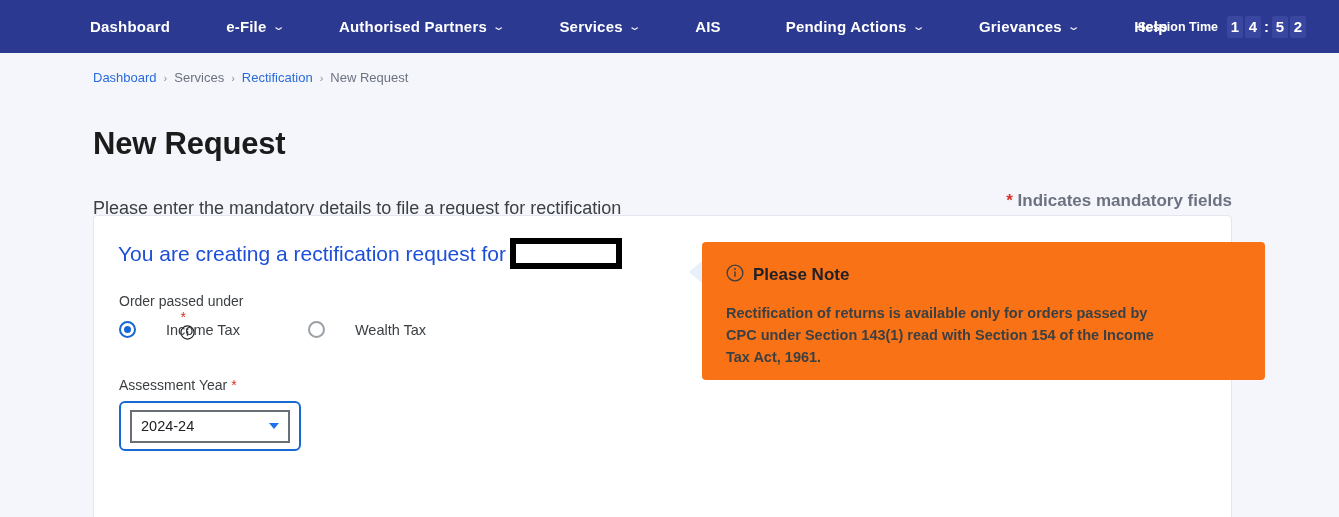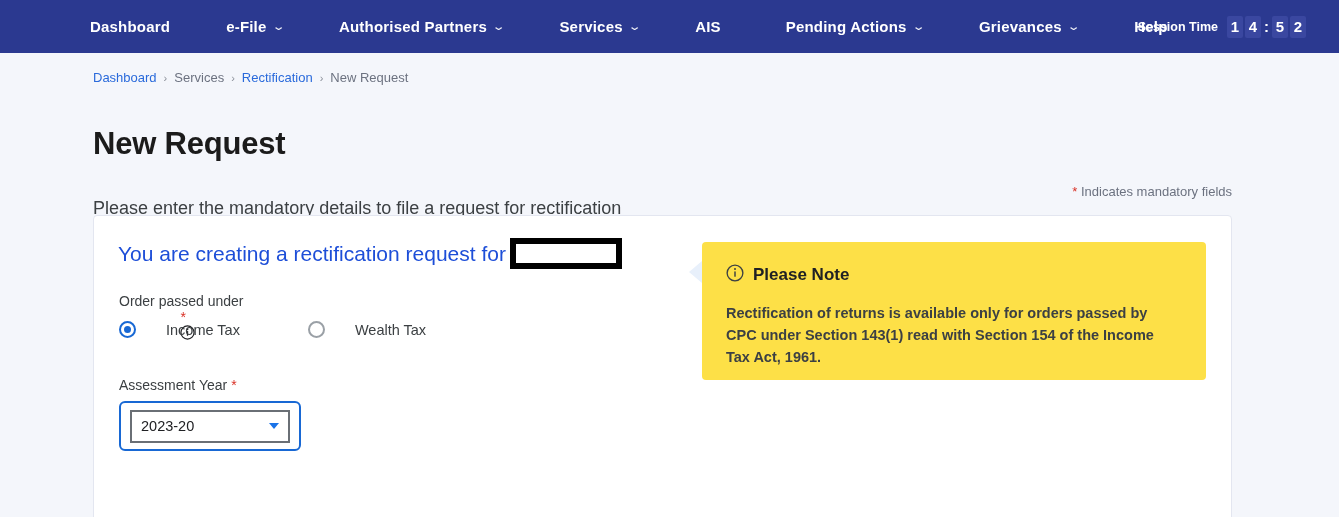--- a/index.html
+++ b/index.html
@@ -101,23 +101,24 @@
   }
   .page-sub {
     position: absolute;
     left: 93px; top: 166px;
     font-size: 18px;
     color: #3c4043;
     margin-top: 32px;
   }
   .mandatory-note {
     position: absolute;
-    right: 107px; top: 184px;
-    font-size: 13px;
+    right: 107px; top: 191px;
+    font-size: 17px;
     color: #6c7280;
+    font-weight: bold;
   }
   .mandatory-note .star { color: #d93025; }
 
   
   .card {
     position: absolute;
     left: 93px; top: 215px;
     width: 1139px; height: 330px;
     background: #ffffff;
     border: 1px solid #e3e6f0;
@@ -229,22 +230,22 @@
     border-left: 5px solid transparent;
     border-right: 5px solid transparent;
     border-top: 6px solid #1a73e8;
     margin-right: 2px;
   }
 
   
   .note {
     position: absolute;
     left: 608px; top: 26px;
-    width: 504px; height: 138px;
-    background: #fde047;
+    width: 563px; height: 138px;
+    background: #f97316;
     border-radius: 4px;
   }
   .note-tail {
     position: absolute;
     left: -13px; top: 19px;
     width: 0; height: 0;
     border-top: 11px solid transparent;
     border-bottom: 11px solid transparent;
     border-right: 13px solid #e8f0fb;
   }
@@ -361,21 +362,21 @@
     </label>
   </div>
 
   <div class="field-label ay-label">
     <span>Assessment Year</span>
     <span class="star">*</span>
   </div>
 
   <div class="select-wrap">
     <div class="select-box">
-      <span class="select-value">2023-20</span>
+      <span class="select-value">2024-24</span>
       <span class="select-caret"></span>
     </div>
   </div>
 
   <div class="note">
     <div class="note-tail"></div>
     <div class="note-head">
       <span>
         <svg width="18" height="18" viewBox="0 0 16 16" aria-hidden="true">
           <circle cx="8" cy="8" r="7" fill="none" stroke="#3c4043" stroke-width="1.2"></circle>

